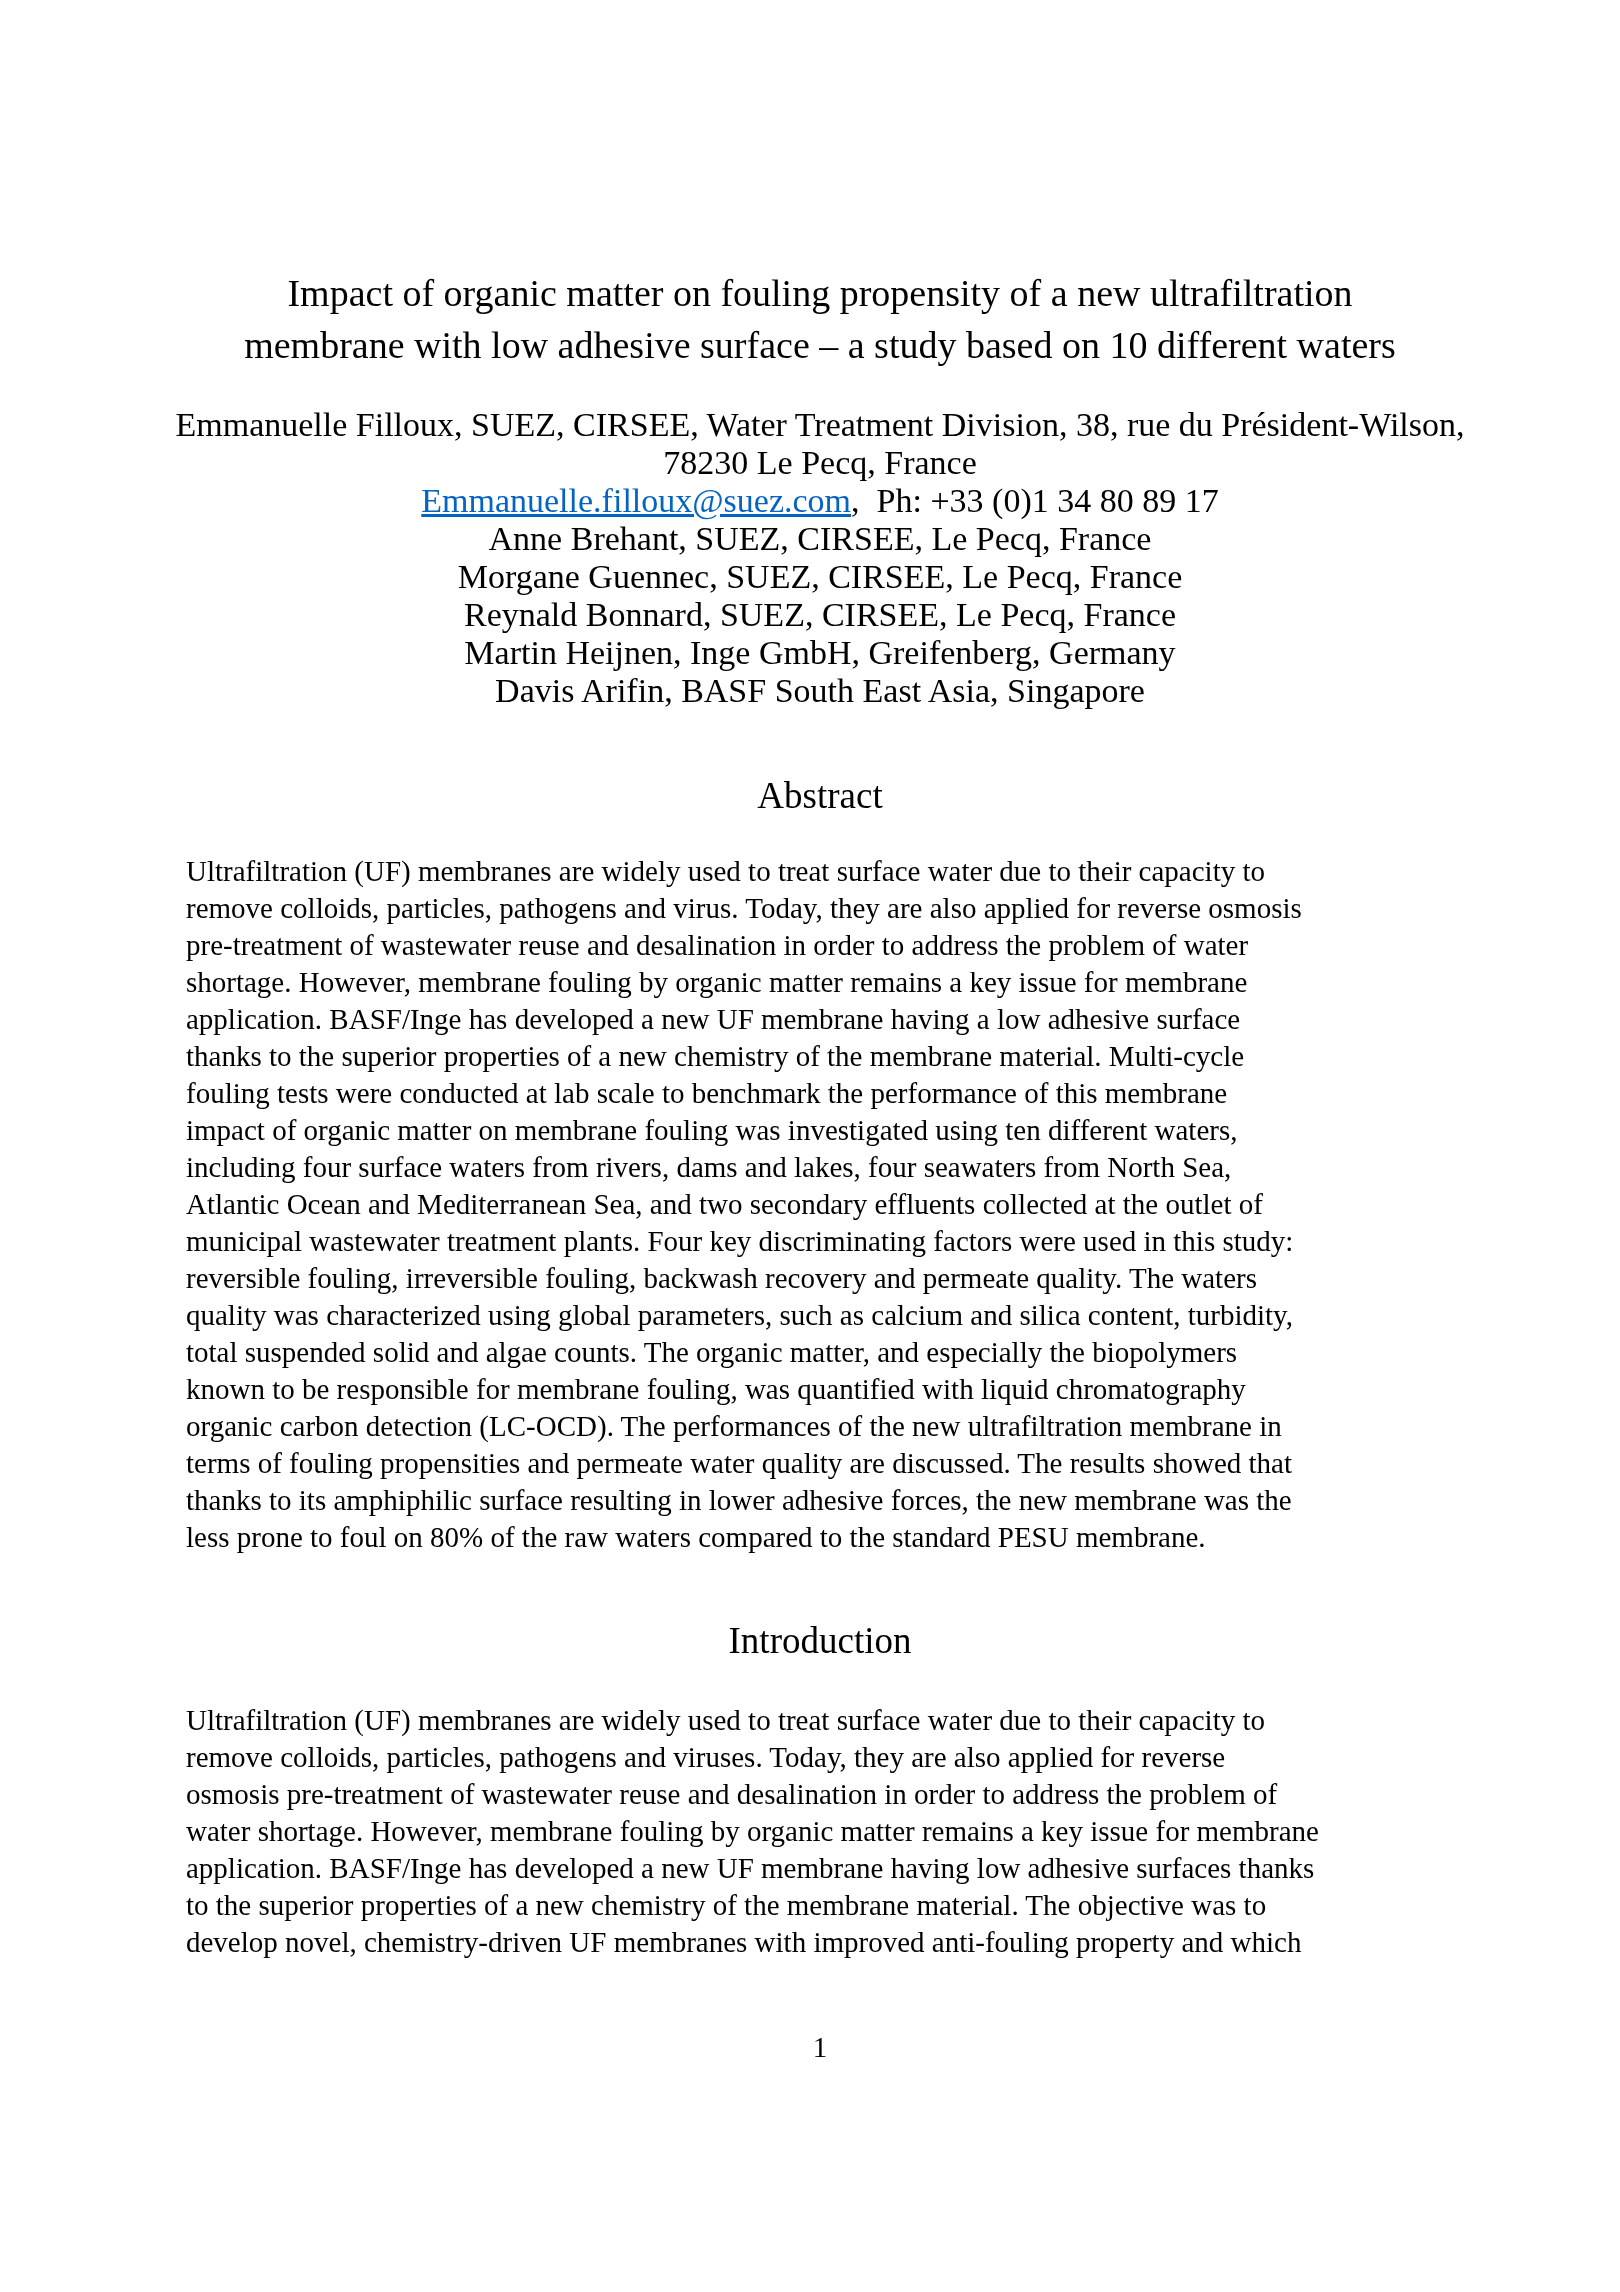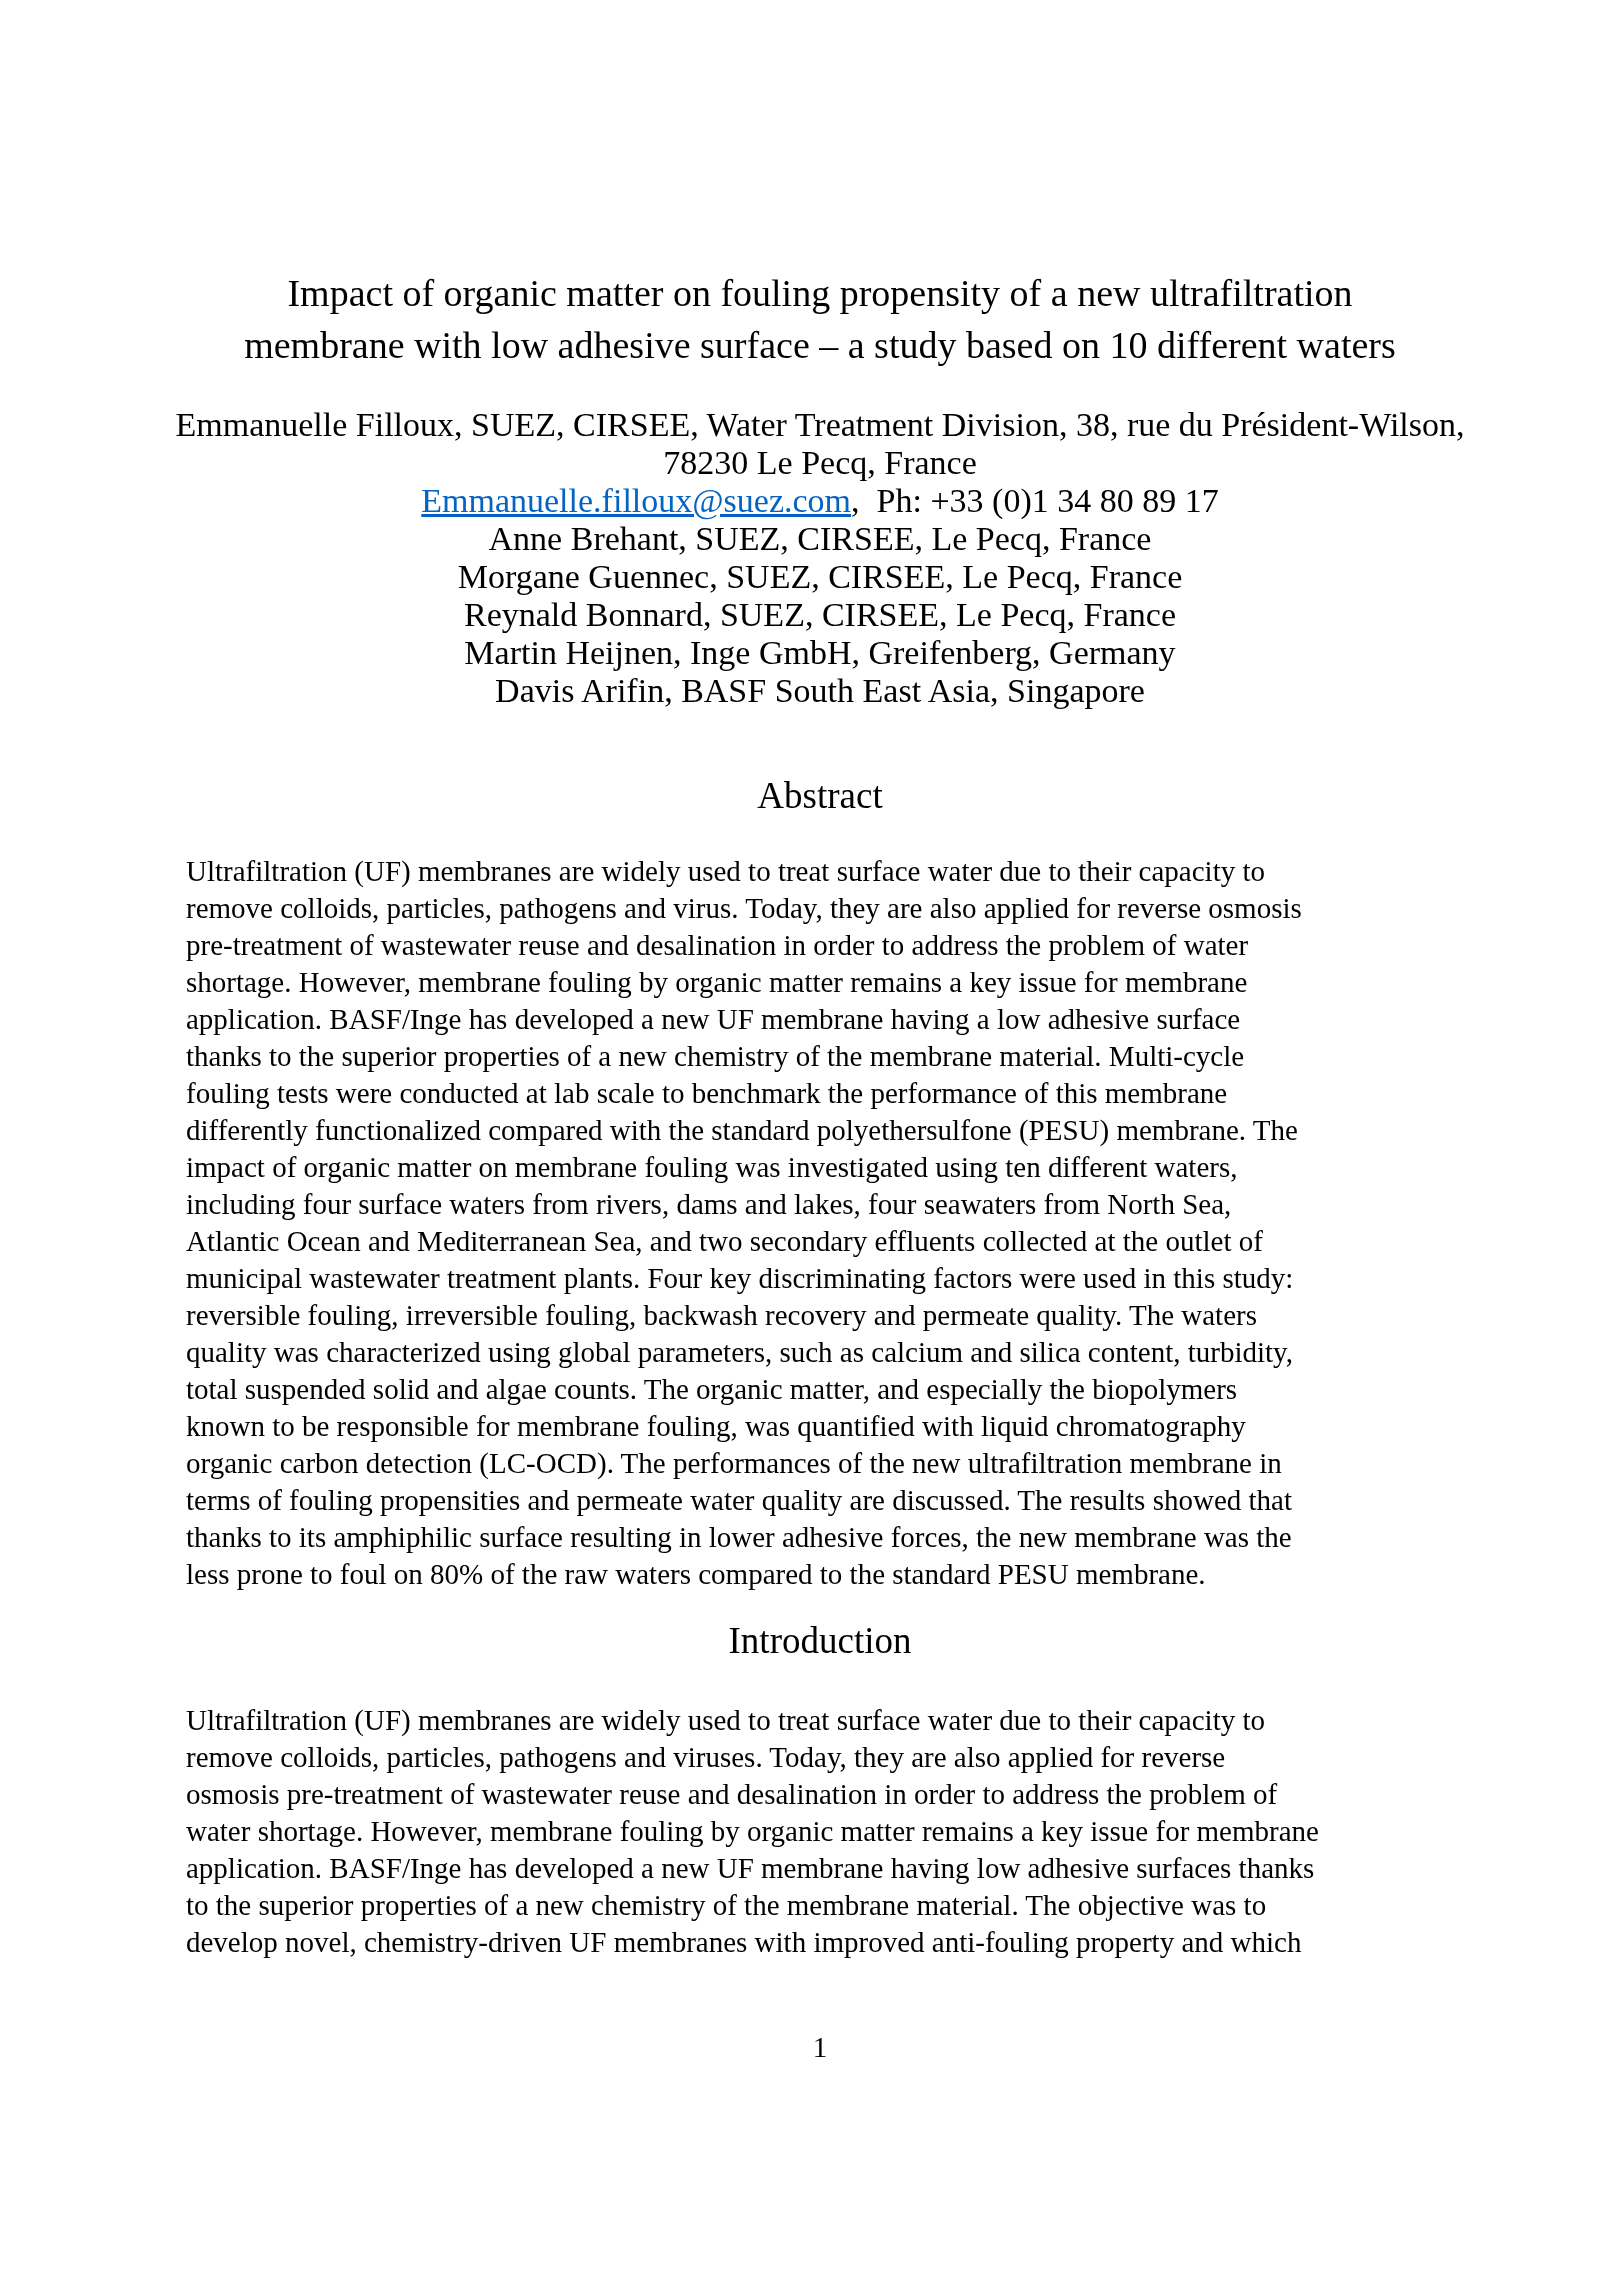--- a/index.html
+++ b/index.html
@@ -110,21 +110,20 @@
   <div class="section-heading abstract-heading">Abstract</div>
 
   <div class="body-block abstract-body">
       <div class="line">Ultrafiltration (UF) membranes are widely used to treat surface water due to their capacity to</div>
       <div class="line">remove colloids, particles, pathogens and virus. Today, they are also applied for reverse osmosis</div>
       <div class="line">pre-treatment of wastewater reuse and desalination in order to address the problem of water</div>
       <div class="line">shortage. However, membrane fouling by organic matter remains a key issue for membrane</div>
       <div class="line">application. BASF/Inge has developed a new UF membrane having a low adhesive surface</div>
       <div class="line">thanks to the superior properties of a new chemistry of the membrane material. Multi-cycle</div>
       <div class="line">fouling tests were conducted at lab scale to benchmark the performance of this membrane</div>
-      <div class="line">differently functionalized compared with the standard polyethersulfone (PESU) membrane. The</div>
       <div class="line">impact of organic matter on membrane fouling was investigated using ten different waters,</div>
       <div class="line">including four surface waters from rivers, dams and lakes, four seawaters from North Sea,</div>
       <div class="line">Atlantic Ocean and Mediterranean Sea, and two secondary effluents collected at the outlet of</div>
       <div class="line">municipal wastewater treatment plants. Four key discriminating factors were used in this study:</div>
       <div class="line">reversible fouling, irreversible fouling, backwash recovery and permeate quality. The waters</div>
       <div class="line">quality was characterized using global parameters, such as calcium and silica content, turbidity,</div>
       <div class="line">total suspended solid and algae counts. The organic matter, and especially the biopolymers</div>
       <div class="line">known to be responsible for membrane fouling, was quantified with liquid chromatography</div>
       <div class="line">organic carbon detection (LC-OCD). The performances of the new ultrafiltration membrane in</div>
       <div class="line">terms of fouling propensities and permeate water quality are discussed. The results showed that</div>

